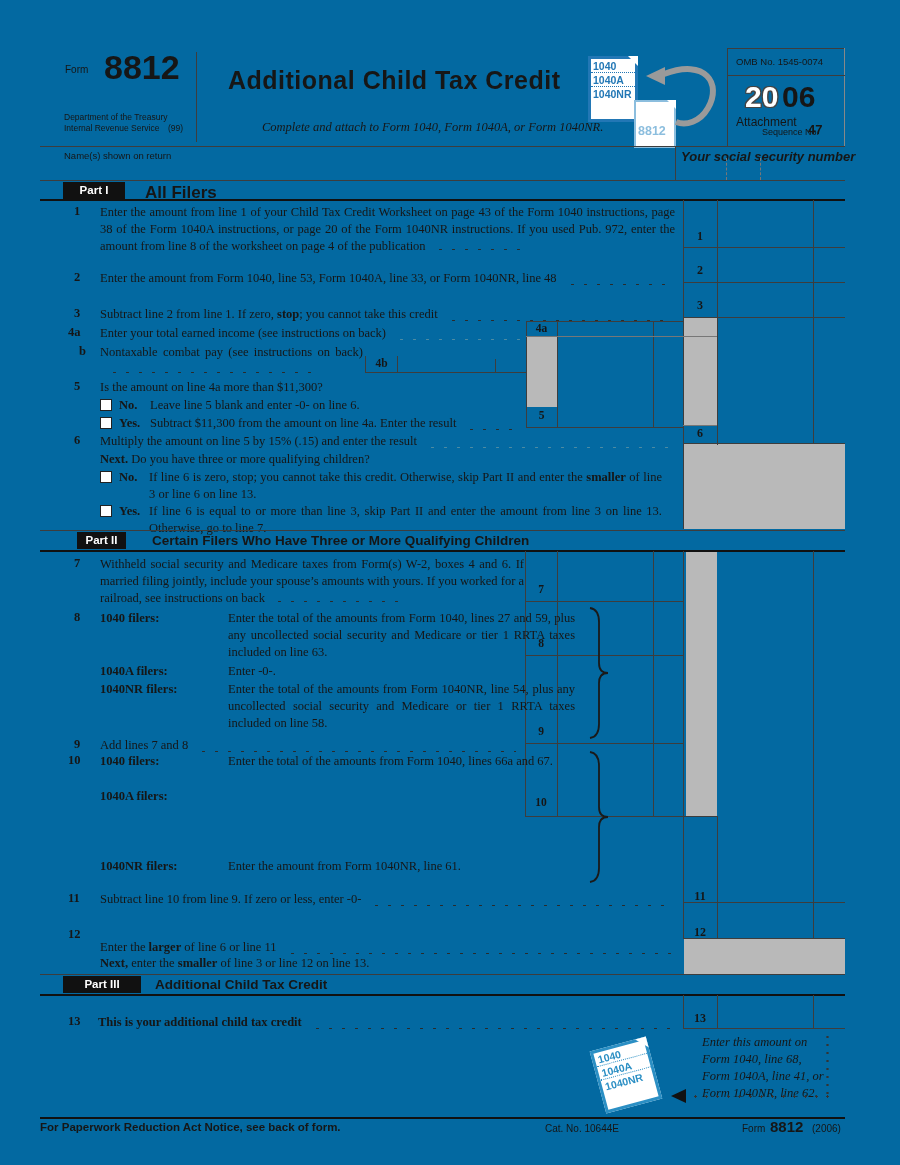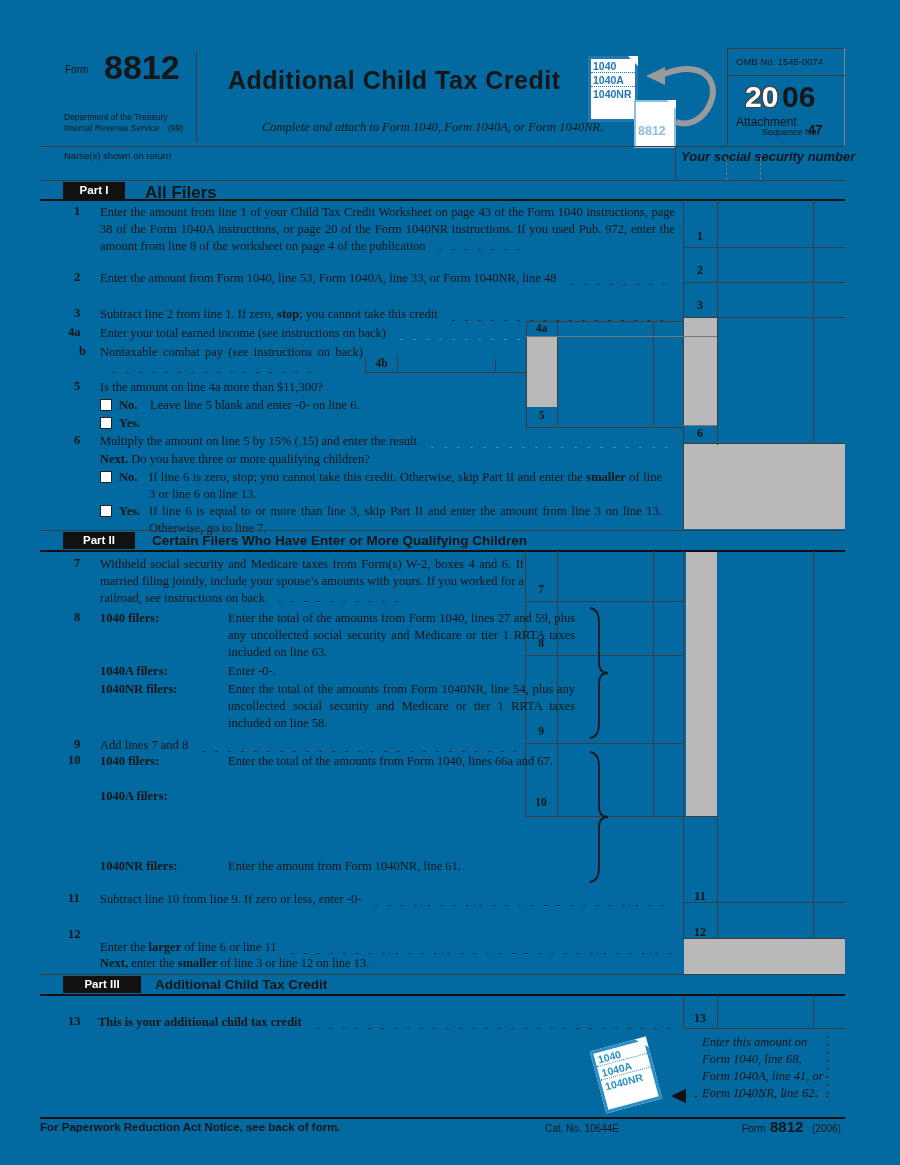--- a/index.html
+++ b/index.html
@@ -159,43 +159,47 @@
   <div class="num" style="left:79px;top:344px;">b</div>
   <div class="p body" style="left:100px;top:344px;width:263px;"><span>Nontaxable combat pay (see instructions on back)</span><span class="li" style="width:208px;"></span></div>
 
   <div class="num" style="left:74px;top:379px;">5</div>
   <div class="t body" style="left:100px;top:379px;">Is the amount on line 4a more than $11,300?</div>
   <div class="cb" style="left:100px;top:399px;"></div>
   <div class="t body b" style="left:119px;top:397px;">No.</div>
   <div class="t body" style="left:150px;top:397px;">Leave line 5 blank and enter -0- on line 6.</div>
   <div class="cb" style="left:100px;top:417px;"></div>
   <div class="t body b" style="left:119px;top:415px;">Yes.</div>
+  <div class="flexrow body" style="left:150px;top:415px;width:370px;">
+    <span>Subtract $11,300 from the amount on line 4a. Enter the result</span>
+      <span class="lf"></span>
+  </div>
 
   <div class="num" style="left:74px;top:433px;">6</div>
   <div class="flexrow body" style="left:100px;top:433px;width:576px;">
     <span>Multiply the amount on line 5 by 15% (.15) and enter the result</span>
       <span class="lf teal"></span>
   </div>
   <div class="t body" style="left:100px;top:451px;">
     <span class="b">Next.</span><span style="white-space:pre;"> Do you have three or more qualifying children?</span>
   </div>
   <div class="cb" style="left:100px;top:471px;"></div>
   <div class="t body b" style="left:119px;top:469px;">No.</div>
   <div class="p body" style="left:149px;top:469px;width:513px;">
     <span style="white-space:pre-wrap;">If line 6 is zero, stop; you cannot take this credit. Otherwise, skip Part II and enter the </span><span class="b">smaller</span><span style="white-space:pre-wrap;"> of line 3 or line 6 on line 13.</span>
   </div>
   <div class="cb" style="left:100px;top:505px;"></div>
   <div class="t body b" style="left:119px;top:503px;">Yes.</div>
   <div class="p body" style="left:149px;top:503px;width:513px;">If line 6 is equal to or more than line 3, skip Part II and enter the amount from line 3 on line 13. Otherwise, go to line 7.</div>
 
   <div class="hl" style="left:40px;top:530px;width:805px;"></div>
-  <div class="abs" style="left:63px;top:532px;width:72px;height:17px;background:#111;">
+  <div class="abs" style="left:77px;top:532px;width:49px;height:17px;background:#111;">
     <div class="sans b" style="color:#fff;font-size:11.5px;text-align:center;padding-top:2px;">Part II</div>
   </div>
-  <div class="t sans b" style="left:152px;top:533px;font-size:13.5px;">Certain Filers Who Have Enter or More Qualifying Children</div>
+  <div class="t sans b" style="left:152px;top:533px;font-size:13.5px;">Certain Filers Who Have Three or More Qualifying Children</div>
   <div class="hl2" style="left:40px;top:550px;width:805px;"></div>
 
   <div class="vl" style="left:525px;top:551px;height:265px;"></div>
   <div class="vl" style="left:557px;top:551px;height:265px;"></div>
   <div class="vl" style="left:653px;top:551px;height:265px;"></div>
   <div class="vl" style="left:683px;top:551px;height:388px;"></div>
   <div class="vl" style="left:717px;top:816px;height:123px;"></div>
   <div class="vl" style="left:813px;top:551px;height:387px;"></div>
   <div class="hl" style="left:525px;top:601px;width:159px;"></div>
   <div class="hl" style="left:525px;top:655px;width:159px;"></div>

